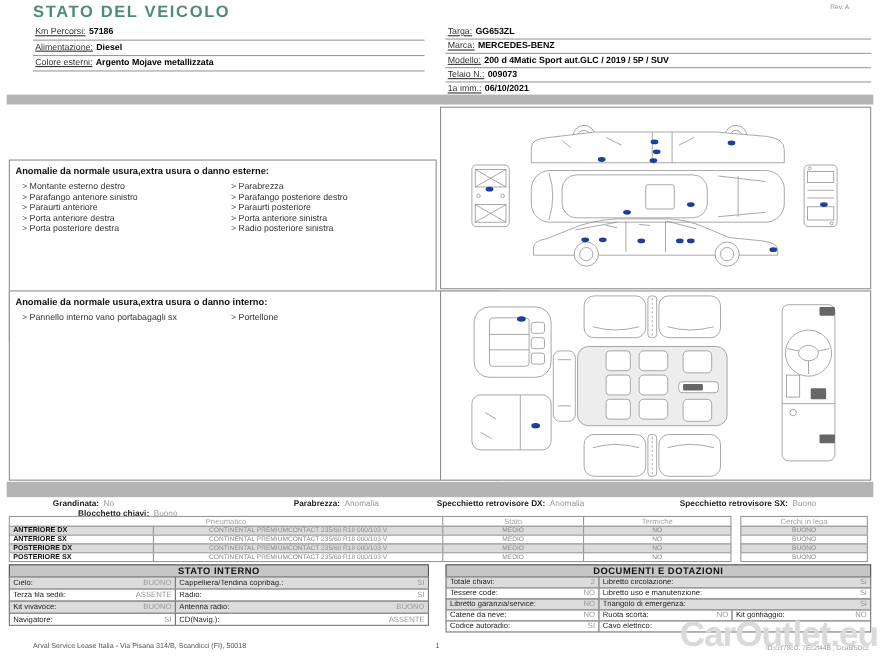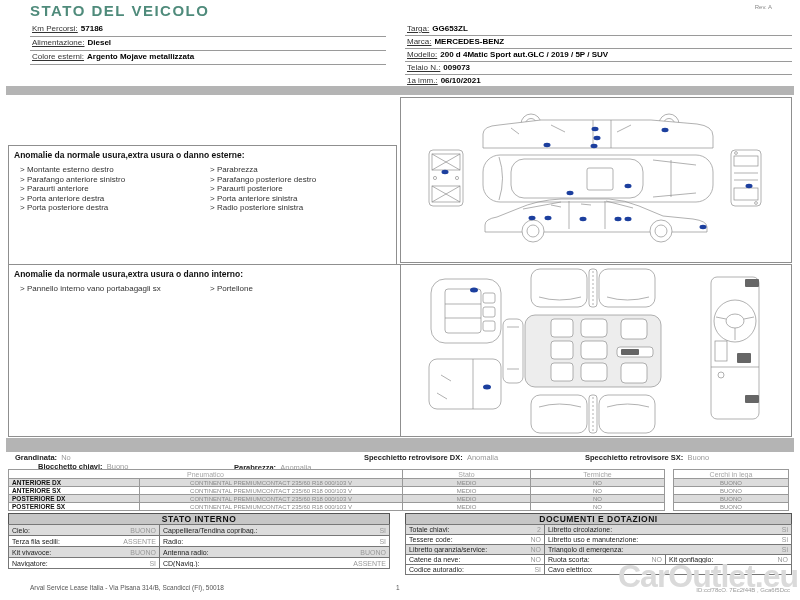--- a/index.html
+++ b/index.html
@@ -31,21 +31,21 @@
   .int-text{left:8px;top:264px;width:447px;height:173px;}
   .ext-diagram{left:400px;top:97px;width:392px;height:166px;}
   .int-diagram{left:400px;top:264px;width:392px;height:173px;}
   .panel-heading{font-size:8.5px;font-weight:bold;color:#111;padding:4px 0 3px 5px;}
   .cols{display:flex;padding-left:6px;}
   .cols ul{list-style:none;margin:2px 0 0 0;padding:0;width:190px;}
   .cols li{font-size:8px;line-height:9.5px;color:#333;padding-left:14px;text-indent:-9px;}
   .cols li::before{content:"> ";}
 
   
-  .sum-item{position:absolute;font-size:7.5px;white-space:nowrap;}
+  .sum-item{position:absolute;font-size:7.5px;white-space:nowrap;margin-left:33px;}
   .sum-item .s-lbl{font-weight:bold;color:#222;}
   .sum-item .s-val{color:#999;margin-left:2px;}
 
   
   .tires{position:absolute;left:8px;top:470px;width:784px;}
   .t-row{display:flex;margin-top:-1px;}
   .t-cell{border:1px solid #999;box-sizing:border-box;height:9px;font-size:6px;
           line-height:8px;color:#8a8a8a;text-align:center;overflow:hidden;
           white-space:nowrap;background:#fff;}
   .t-cell + .t-cell{margin-left:-1px;}
@@ -299,21 +299,21 @@
     </g>
   </svg>
 </div>
 
 <div class="bar bar2"></div>
 
 <div class="sum-item" style="left:15px;top:453px;">
   <span class="s-lbl">Grandinata:</span>
   <span class="s-val">No</span>
 </div>
-<div class="sum-item" style="left:234px;top:463px;">
+<div class="sum-item" style="left:234px;top:453px;">
   <span class="s-lbl">Parabrezza:</span>
   <span class="s-val">Anomalia</span>
 </div>
 <div class="sum-item" style="left:364px;top:453px;">
   <span class="s-lbl">Specchietto retrovisore DX:</span>
   <span class="s-val">Anomalia</span>
 </div>
 <div class="sum-item" style="left:585px;top:453px;">
   <span class="s-lbl">Specchietto retrovisore SX:</span>
   <span class="s-val">Buono</span>

